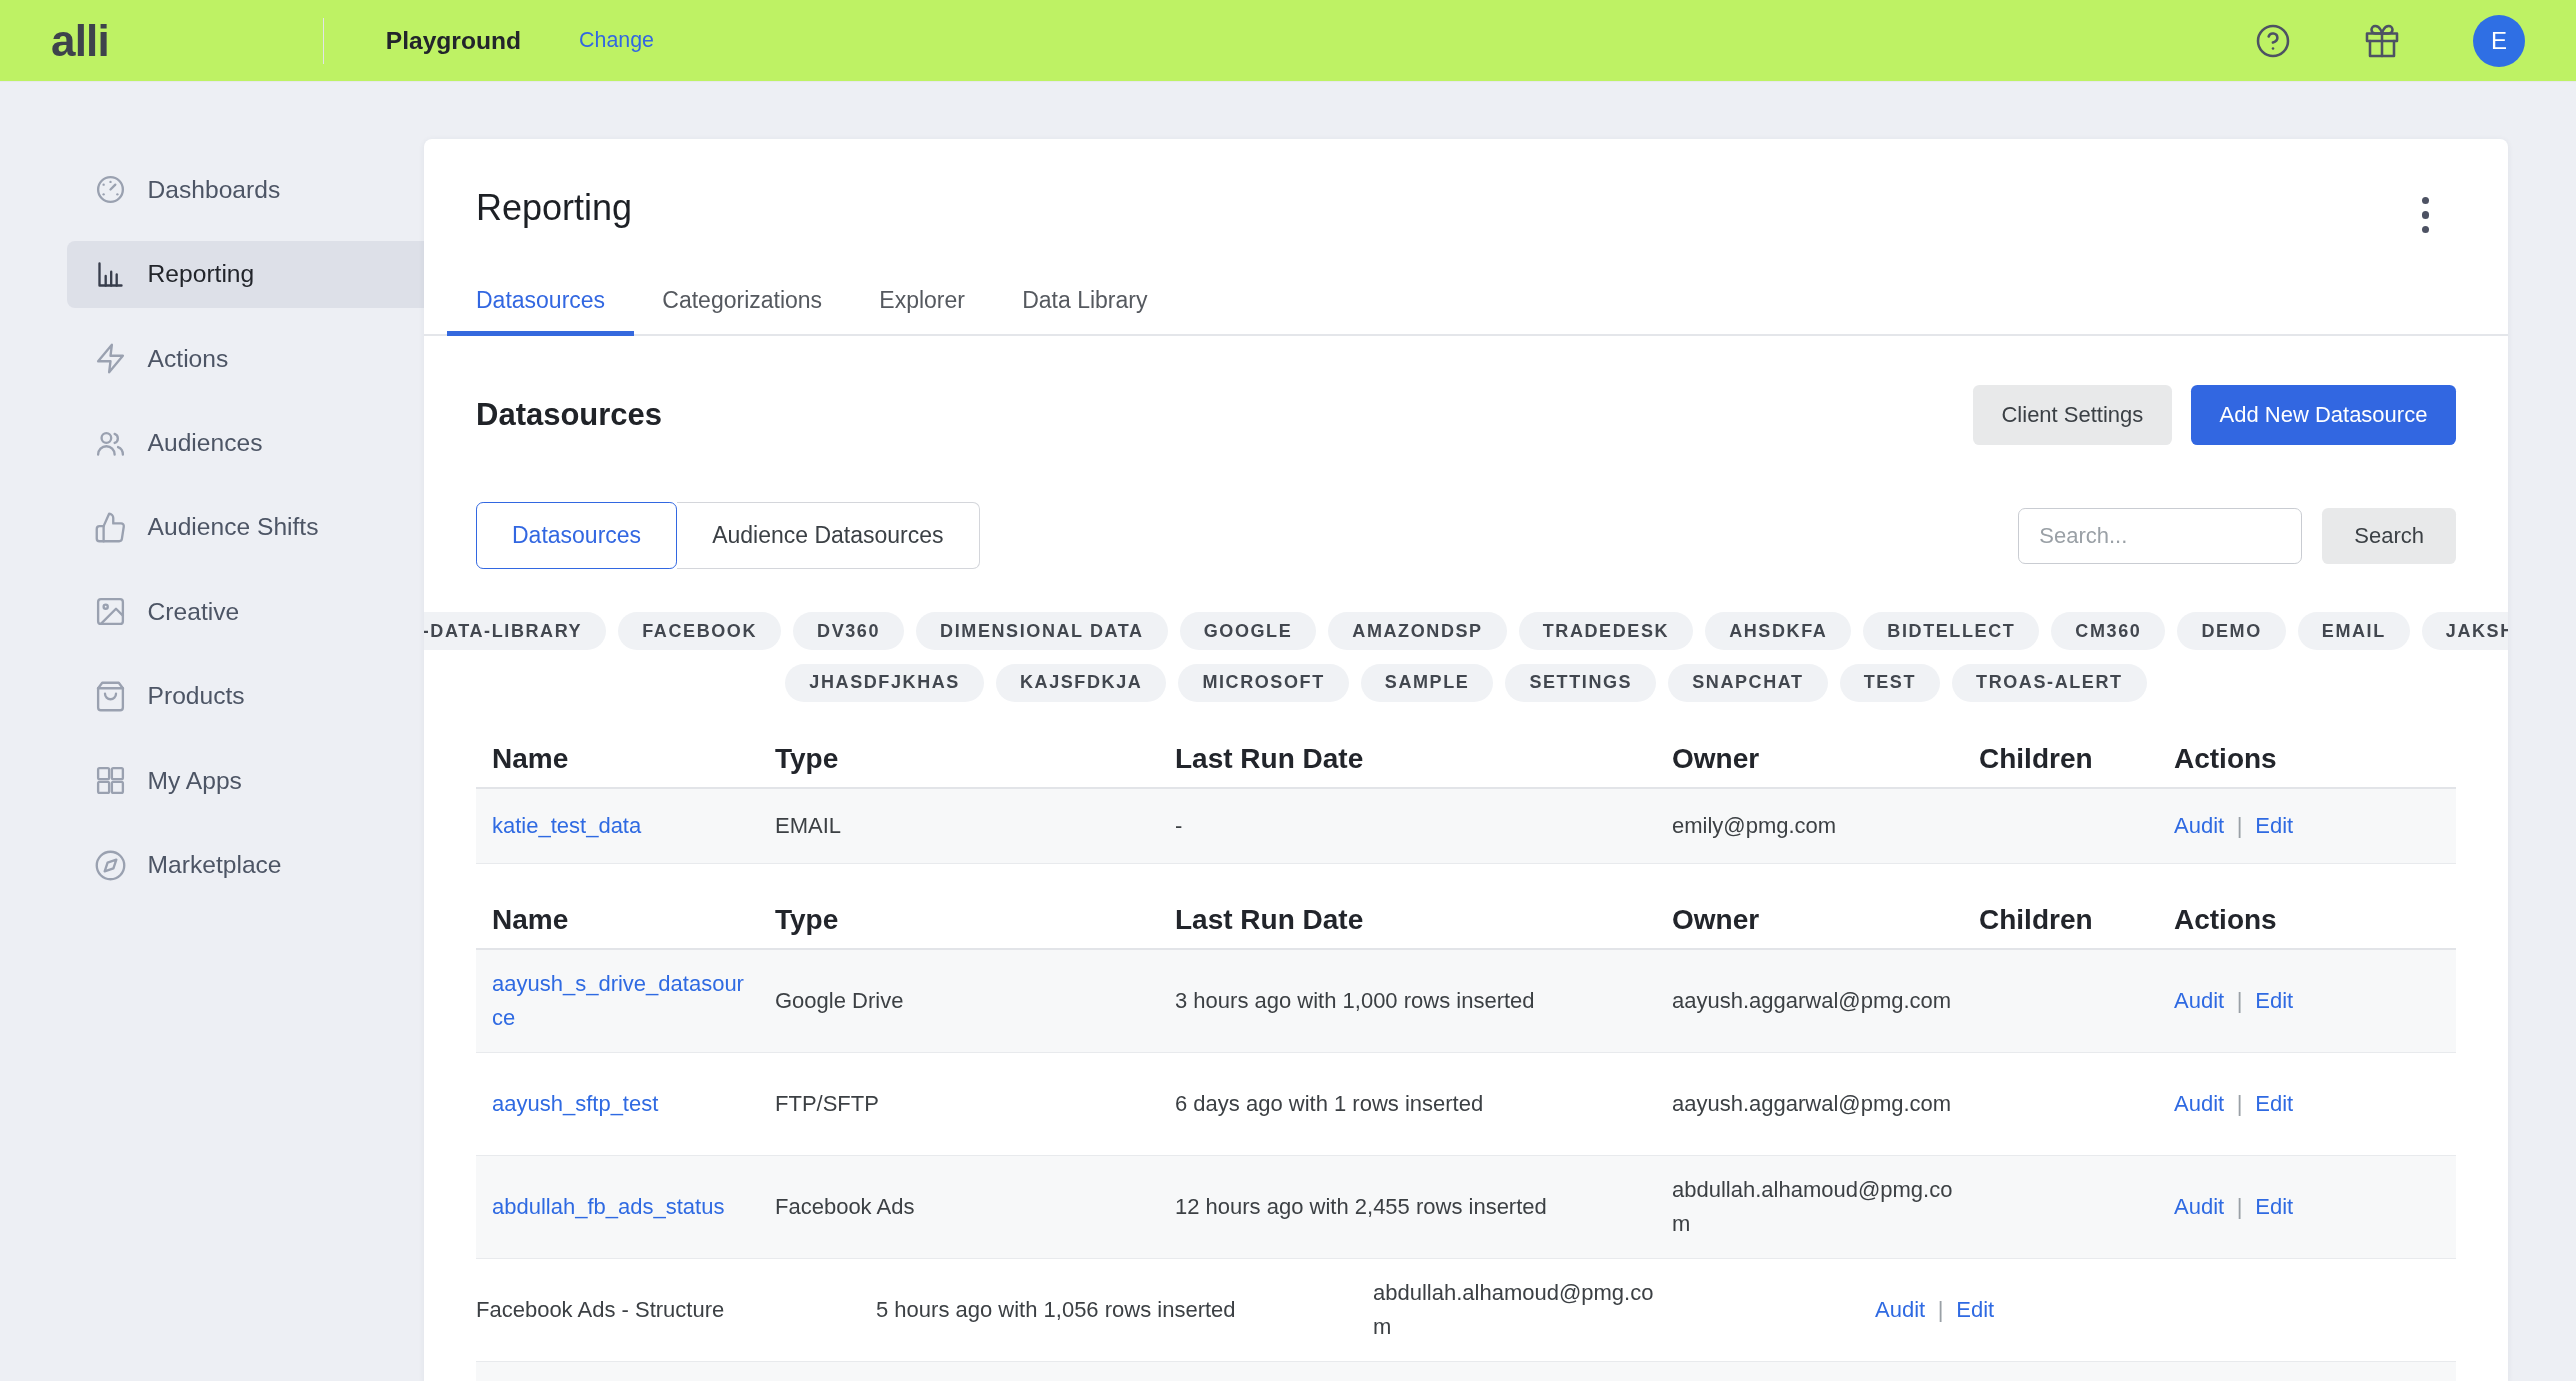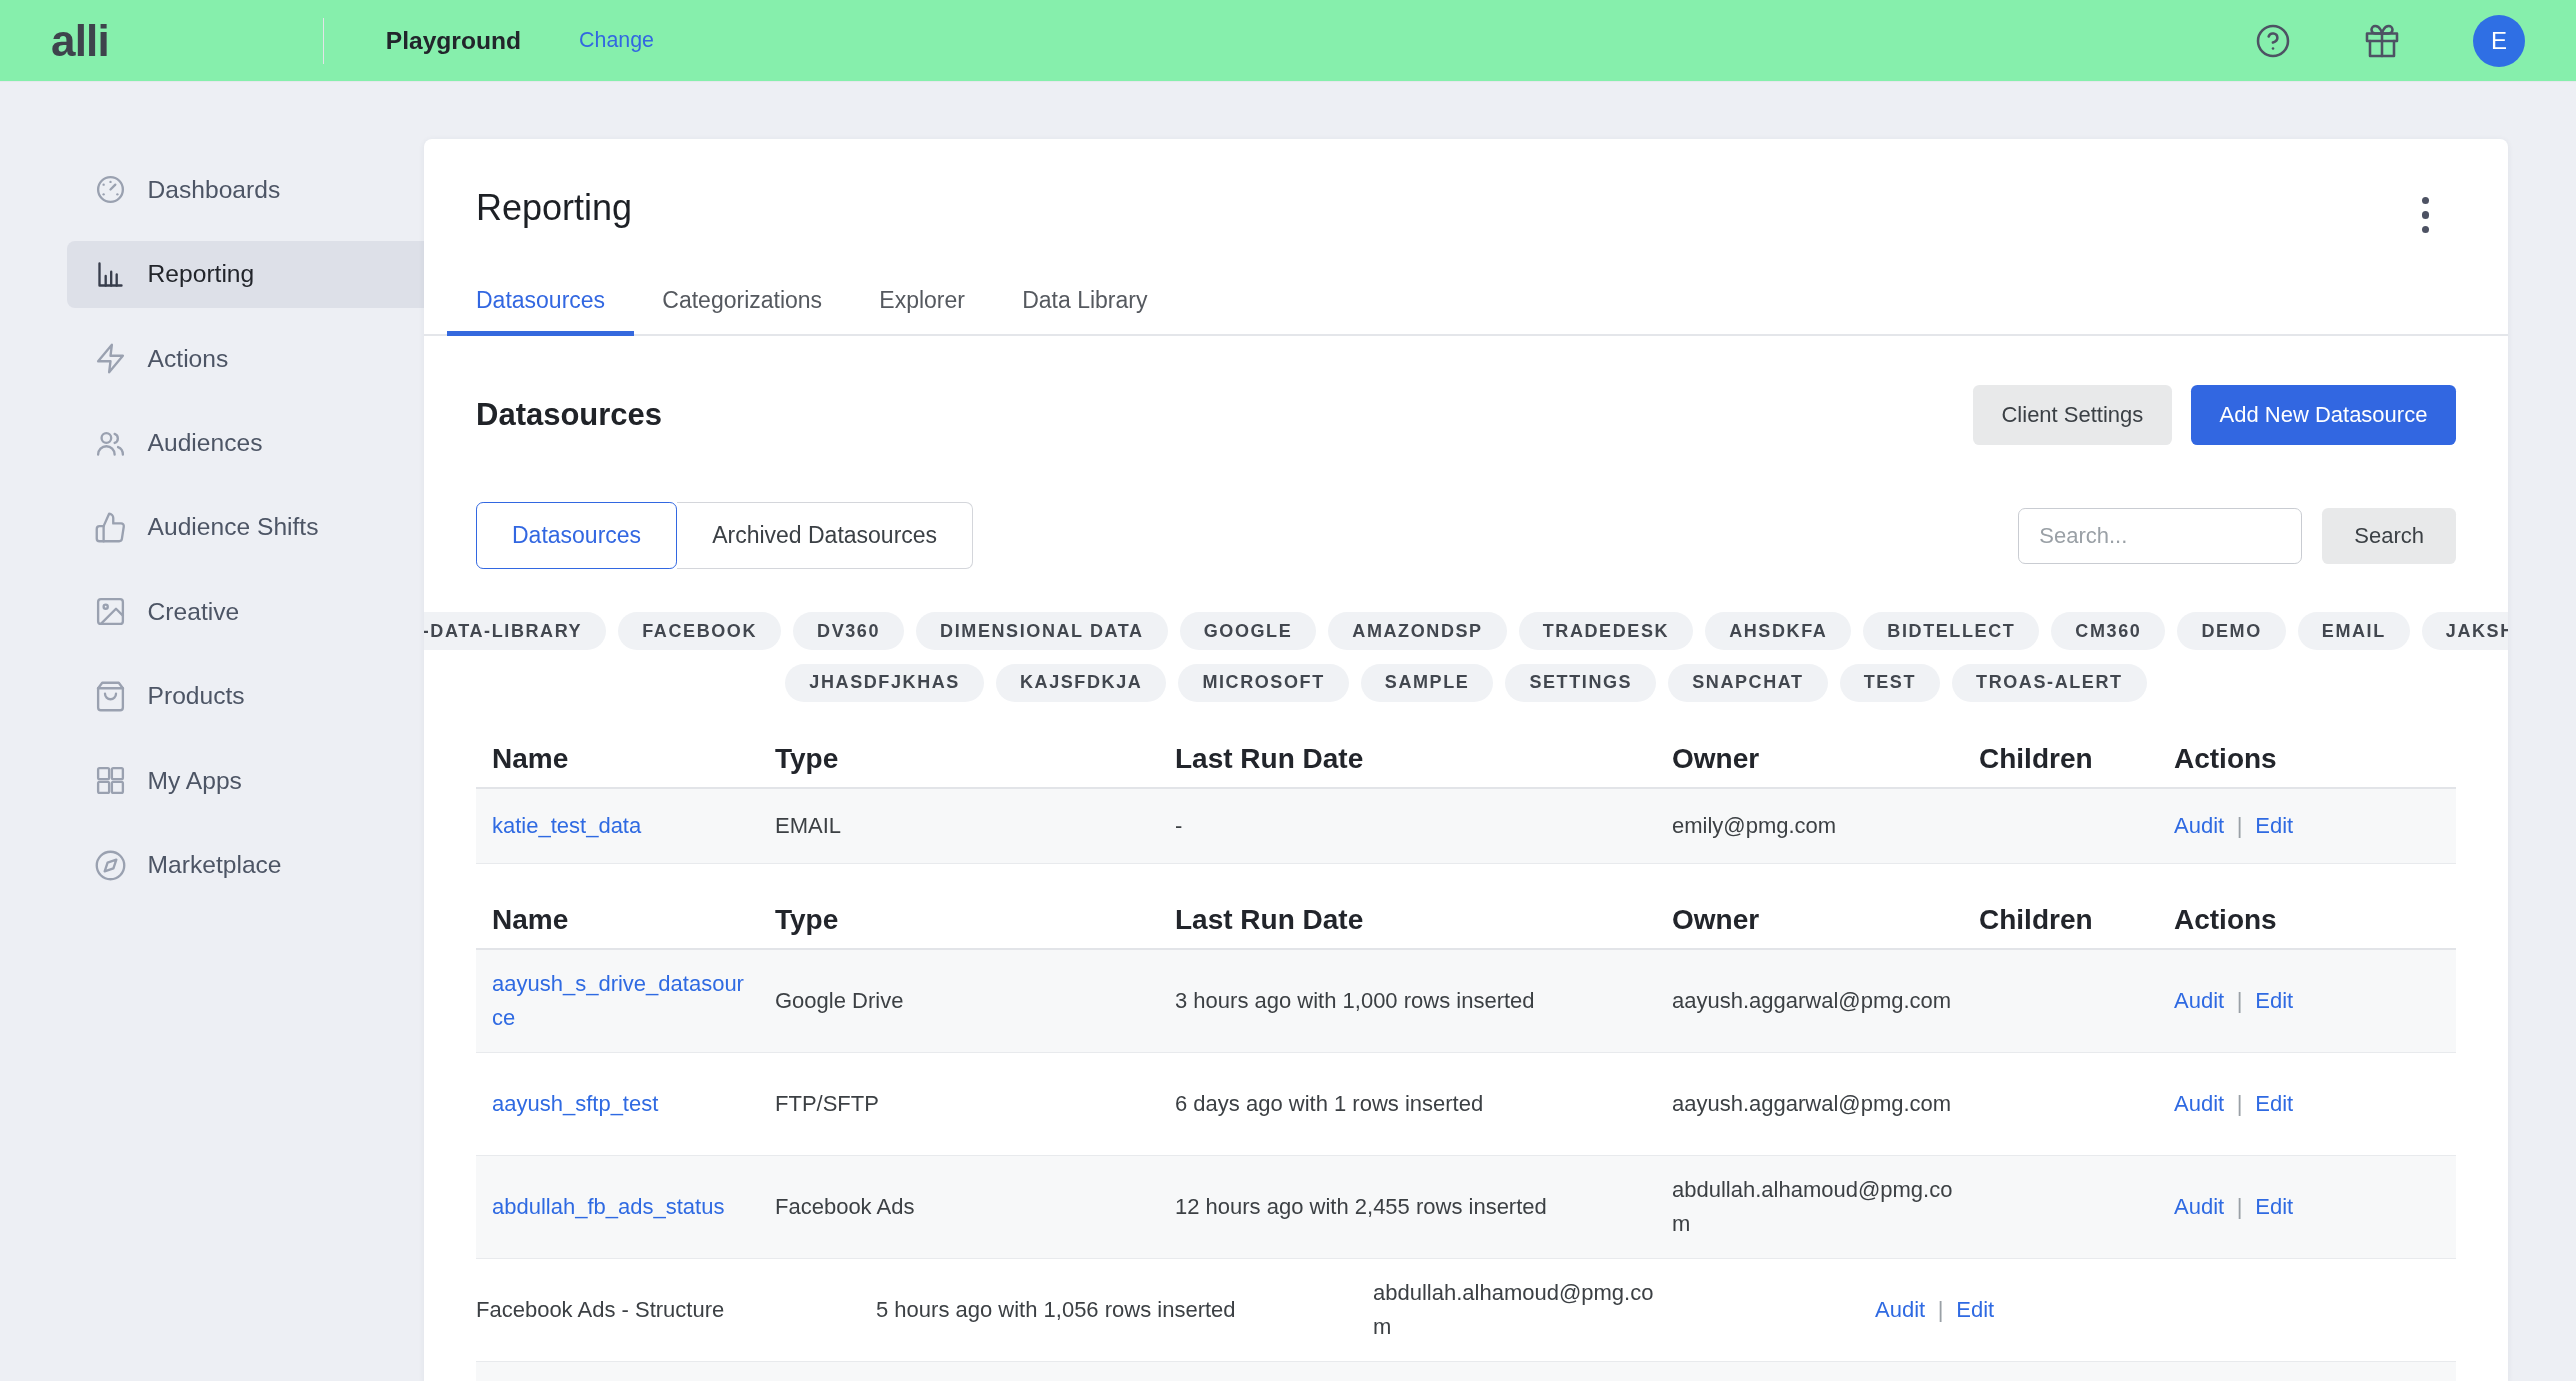--- a/index.html
+++ b/index.html
@@ -6,21 +6,21 @@
   html,body { background:#e9ecf2; }
   .screen{
     position:relative; width:2576px; height:1382px; overflow:hidden;
     background:#edeff4;
     font-family:"Liberation Sans", sans-serif;
     color:#23262c;
   }
   
   .topbar{
     position:absolute; top:0; left:0; width:2576px; height:82px;
-    background:#86efac; border-bottom:0.8px solid #e6e8ec;
+    background:#bef264; border-bottom:0.8px solid #e6e8ec;
     display:flex; align-items:center; padding:0 51px; z-index:5;
   }
   .logo{ font-size:44px; font-weight:700; color:#3e434c; letter-spacing:-0.8px; }
   .topbar-divider{ width:0.8px; height:46px; background:#e2e4e8; margin:0 0 0 214px; }
   .workspace{ font-size:24.6px; font-weight:700; color:#22252b; margin-left:62px; }
   .change-link{ font-size:21.4px; color:#3267e1; margin-left:58px; cursor:pointer; }
   .topbar-right{ margin-left:auto; display:flex; align-items:center; gap:73px; }
   .tb-icon{ width:36px; height:36px; color:#4d5263; cursor:pointer; }
   .tb-icon svg{ width:36px; height:36px; display:block; }
   .avatar{
@@ -269,21 +269,21 @@
       <div class="section-heading">Datasources</div>
       <div class="toolbar-buttons">
         <button class="btn btn-gray">Client Settings</button>
         <button class="btn btn-blue">Add New Datasource</button>
       </div>
     </div>
 
     <div class="filter-row">
       <div class="toggle-group">
         <div class="toggle first selected">Datasources</div>
-        <div class="toggle last">Archived Datasources</div>
+        <div class="toggle last">Audience Datasources</div>
       </div>
       <div class="search-area">
         <input class="search-input" placeholder="Search..." style="">
         <button class="btn btn-gray search-btn">Search</button>
       </div>
     </div>
 
     <div class="tags">
       <div class="tag-row">
         <span class="pill">ALLI-DATA-LIBRARY</span>

